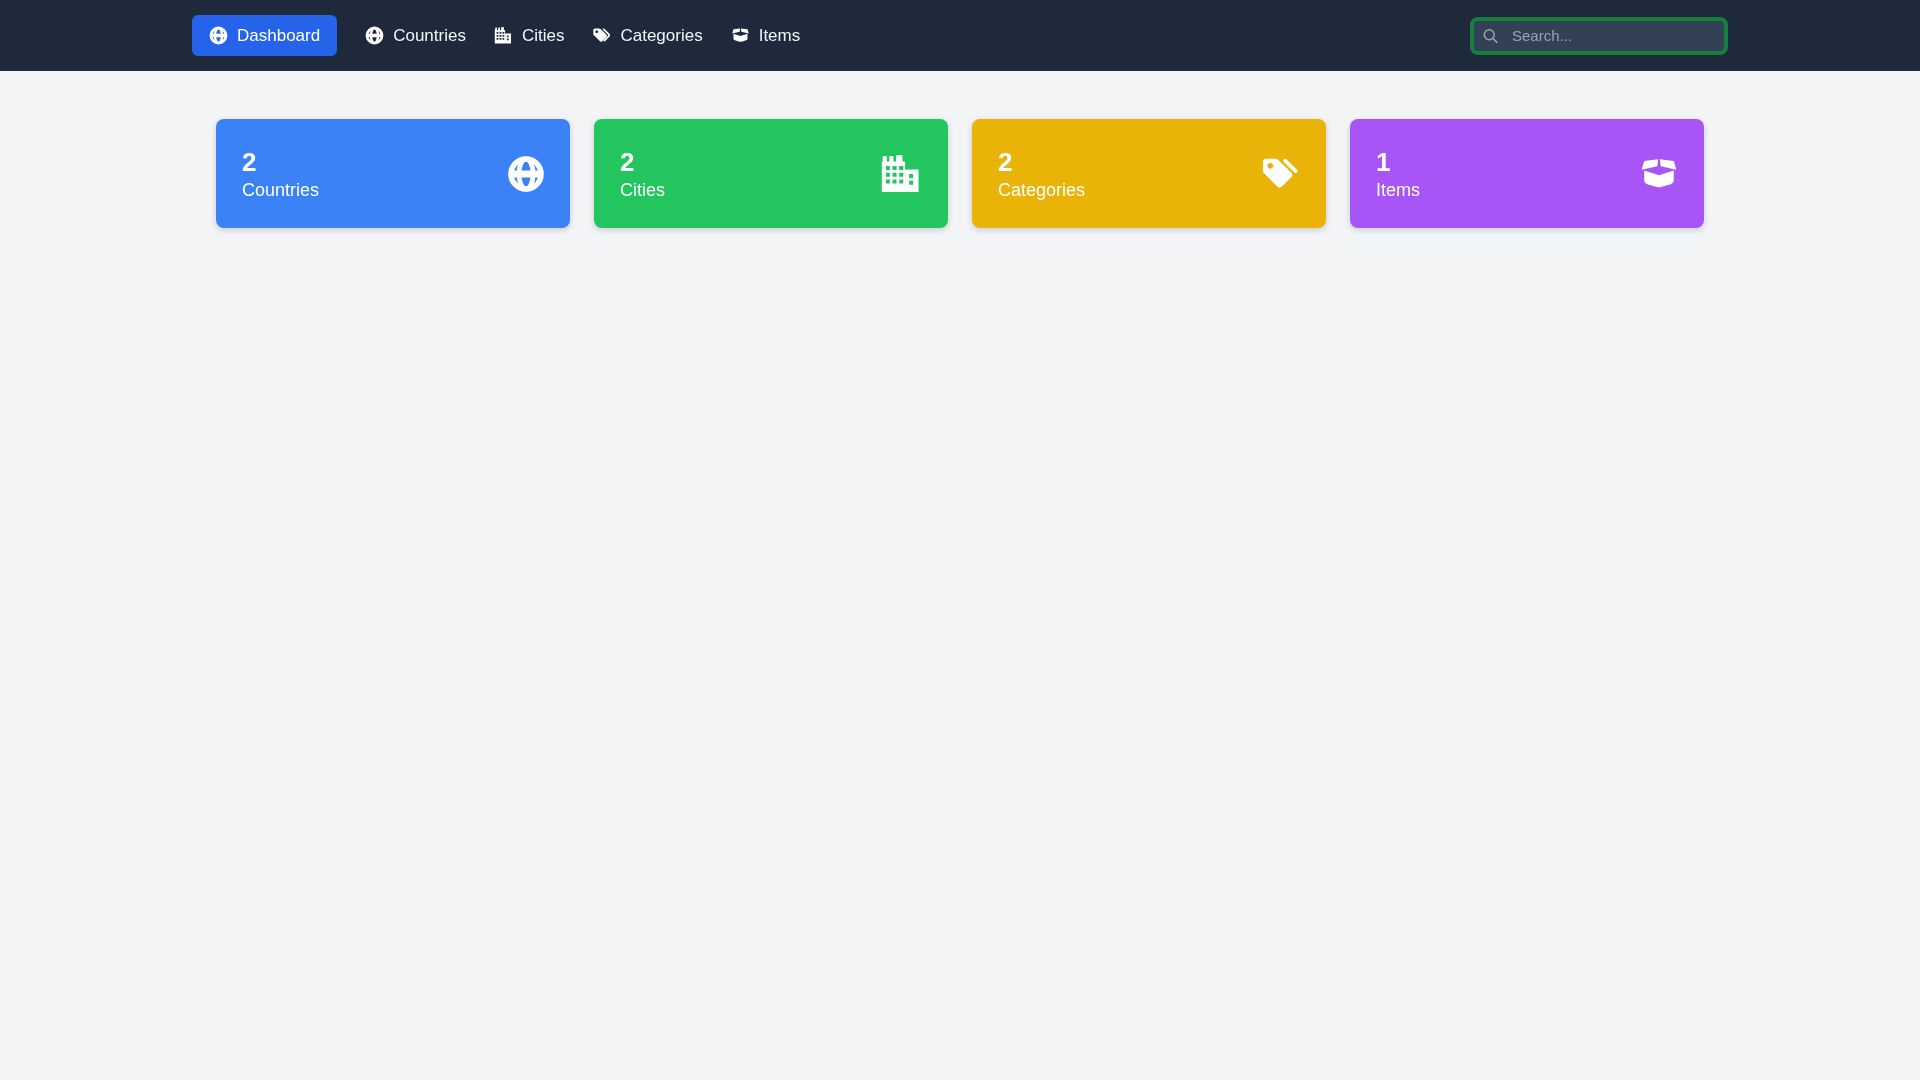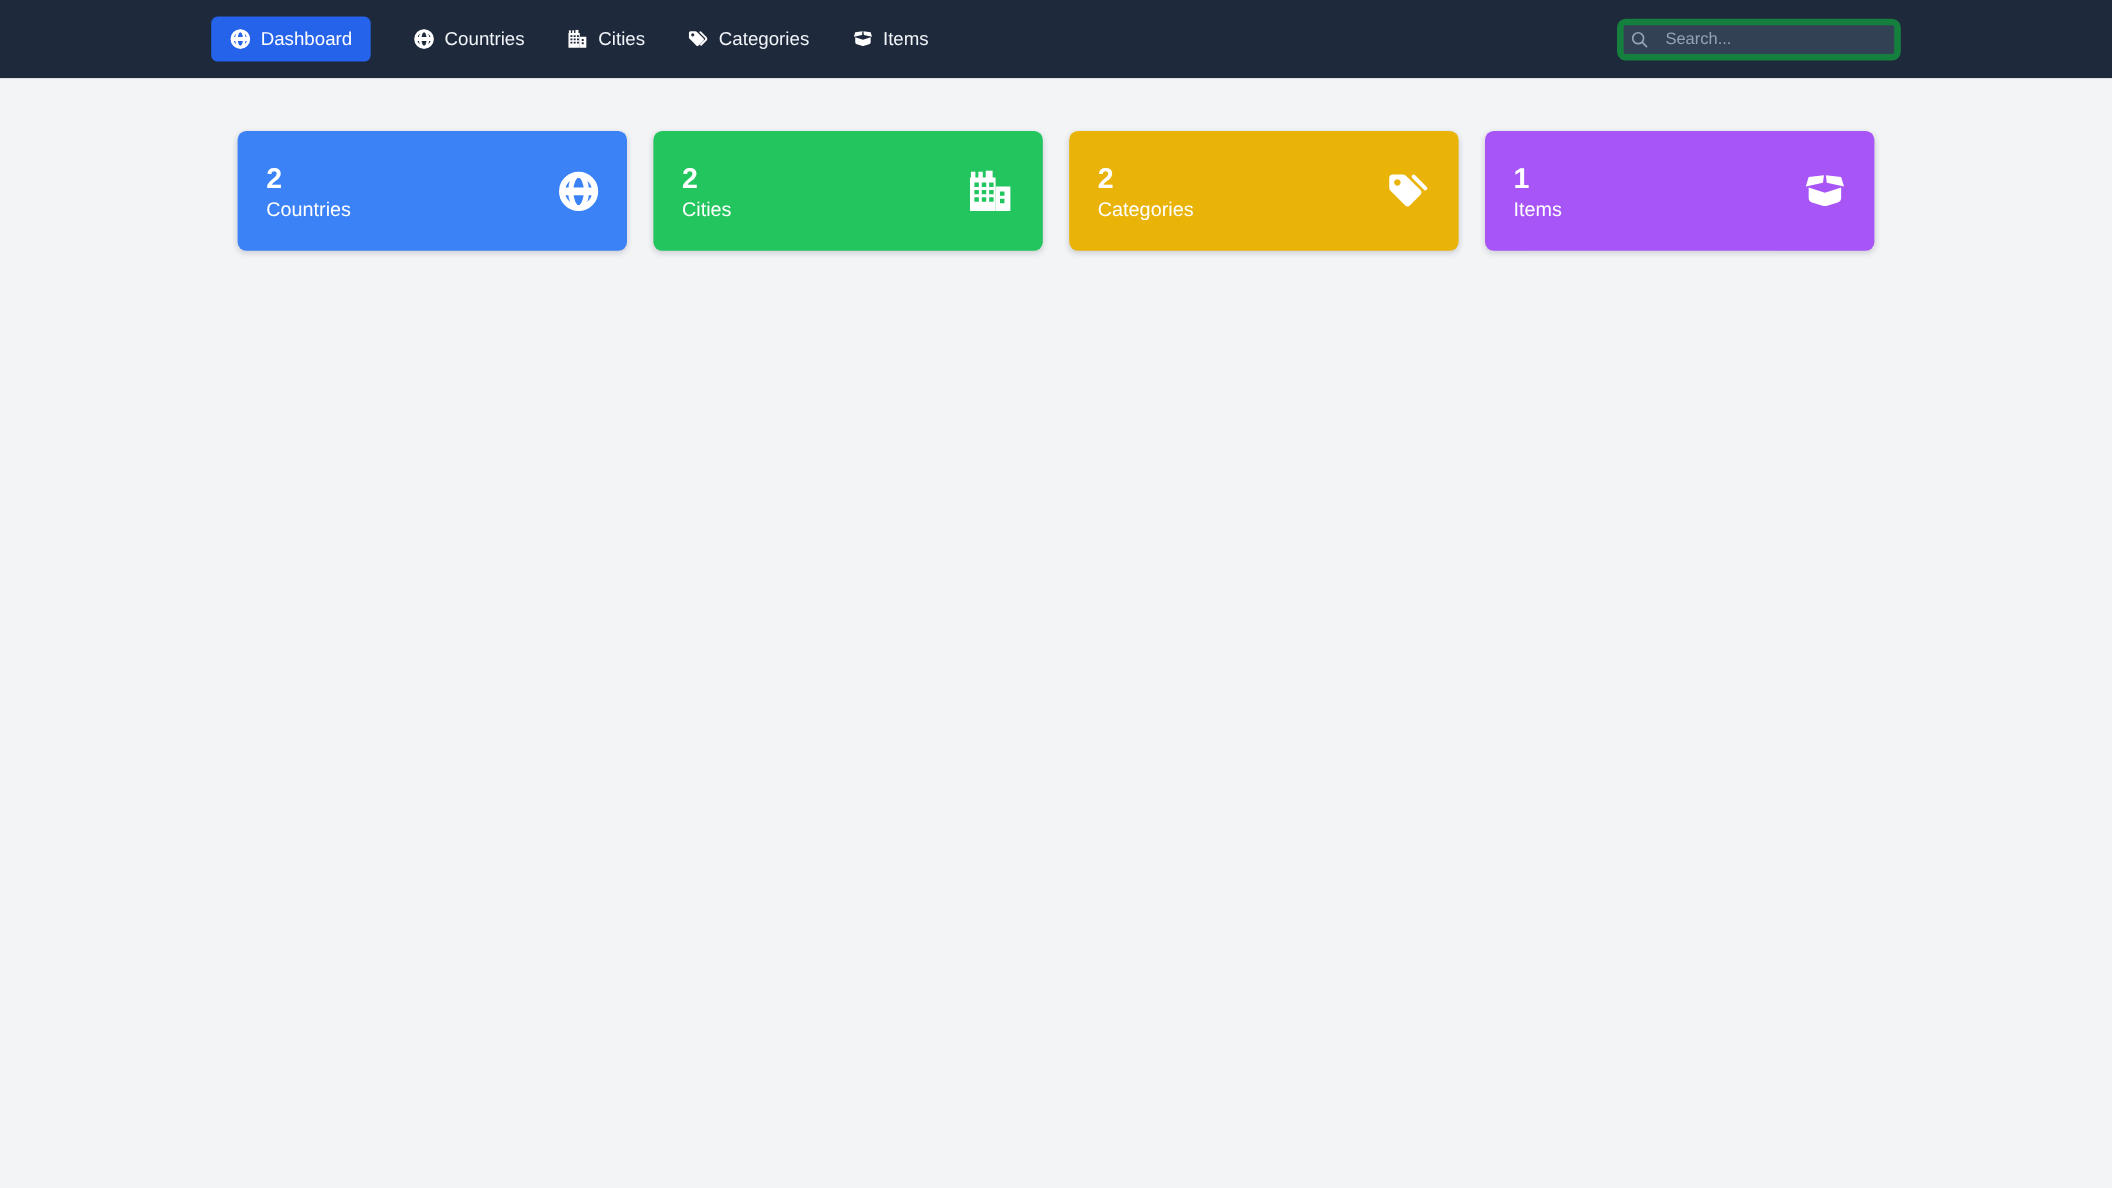--- a/index.html
+++ b/index.html
@@ -19,21 +19,21 @@
   .nav-container {
     width: 1536px;
     margin: 0 auto;
     display: flex;
     align-items: center;
     justify-content: space-between;
   }
   .nav-links {
     display: flex;
     align-items: center;
-    gap: 39px;
+    gap: 28px;
   }
   .nav-item {
     display: flex;
     align-items: center;
     gap: 9px;
     color: #f1f5f9;
     font-size: 17px;
     text-decoration: none;
     cursor: pointer;
     line-height: 1;
@@ -57,21 +57,21 @@
     position: absolute;
     left: 12px; top: 50%;
     transform: translateY(-50%);
     width: 17px; height: 17px;
     display: inline-flex;
     pointer-events: none;
   }
   .search-input {
     width: 100%; height: 100%;
     background: #334155;
-    border: 6px solid #15803d;
+    border: 4px solid #15803d;
     border-radius: 8px;
     color: #e2e8f0;
     font-size: 15px;
     font-family: inherit;
     padding: 0 12px 0 38px;
     outline: none;
   }
   .search-input::placeholder { color: #94a3b8; }
   
   .main-container {

